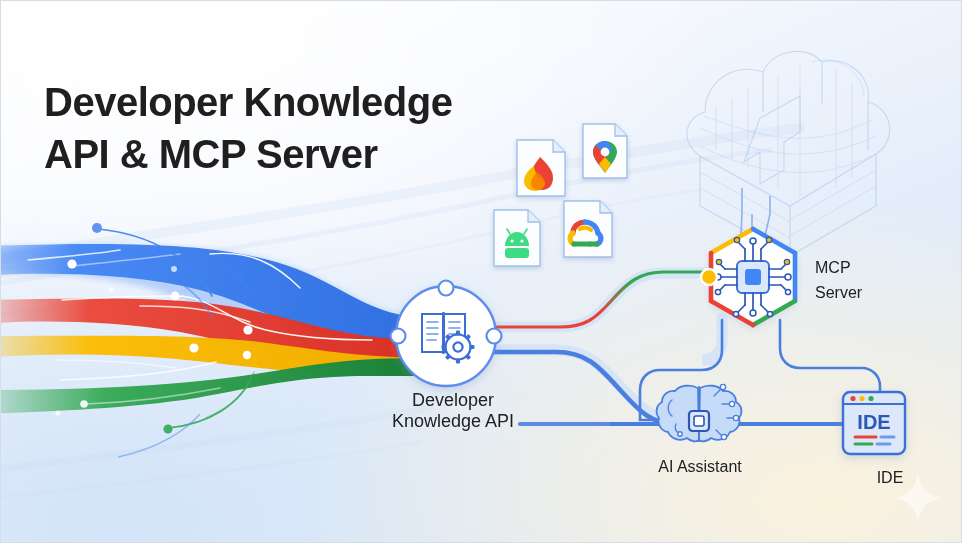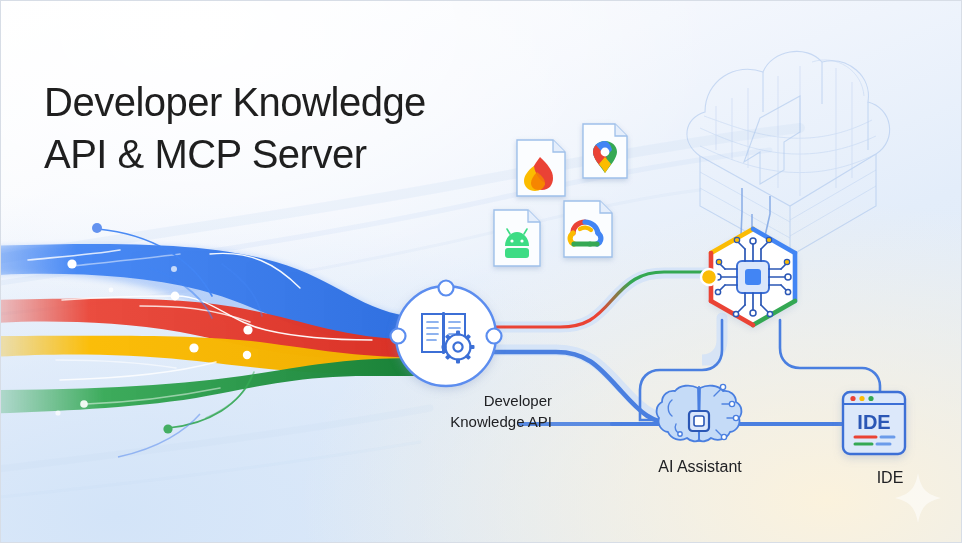--- a/index.html
+++ b/index.html
@@ -8,30 +8,30 @@
     font-family:"Liberation Sans", sans-serif;
     background:#ffffff;
   }
   #stage{
     position:relative;width:962px;height:543px;overflow:hidden;
   }
   #svg-layer{position:absolute;inset:0;width:962px;height:543px;}
 
   .title{
     position:absolute;left:44px;top:76px;
-    font-size:40px;line-height:52px;font-weight:400;
+    font-size:40px;line-height:52px;font-weight:700;
     color:#1f1f1f;letter-spacing:-0.5px;white-space:pre-line;
     z-index:6;
   }
 
   .node-label{
     position:absolute;color:#202124;font-weight:500;
     text-align:center;z-index:7;white-space:pre-line;
   }
-  #label-dka{left:332px;top:390px;width:220px;font-size:15px;line-height:21px;text-align:right;}
+  #label-dka{left:343px;top:390px;width:220px;font-size:18px;line-height:21px;}
   #label-mcp{left:815px;top:255px;width:140px;font-size:16px;line-height:25px;text-align:left;}
   #label-ai{left:610px;top:457px;width:180px;font-size:16px;line-height:20px;}
   #label-ide{left:820px;top:468px;width:140px;font-size:16px;line-height:20px;}
 </style>
 </head>
 <body>
 
 <div id="stage">
 
   <svg id="svg-layer" viewBox="0 0 962 543" xmlns="http://www.w3.org/2000/svg">
@@ -392,16 +392,18 @@
     </g>
 
     <rect x="0.5" y="0.5" width="961" height="542" fill="none" stroke="#d7dde6" stroke-width="1"></rect>
   </svg>
 
   <div class="title">Developer Knowledge
 API &amp; MCP Server</div>
 
   <div class="node-label" id="label-dka">Developer
 Knowledge API</div>
+  <div class="node-label" id="label-mcp">MCP
+Server</div>
   <div class="node-label" id="label-ai">AI Assistant</div>
   <div class="node-label" id="label-ide">IDE</div>
 
 </div>
 
 </body></html>

